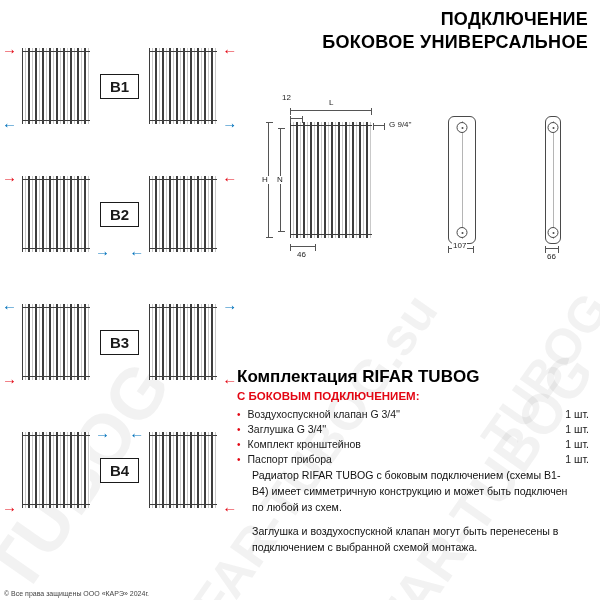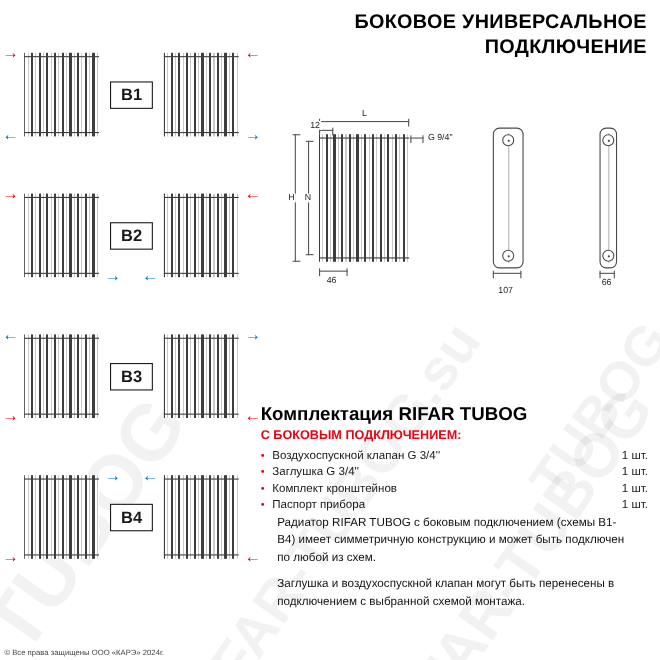--- a/index.html
+++ b/index.html
@@ -46,27 +46,27 @@
   .vdim::after{bottom:0;}
   .dim.l{left:38px;top:18px;width:82px;}
   .dim.d12{left:38px;top:26px;width:13px;}
   .dim.d46{left:38px;top:154px;width:26px;}
   .dim.gl{left:121px;top:33px;width:12px;}
   .vdim.h{left:16px;top:30px;height:116px;}
   .vdim.n{left:28px;top:36px;height:104px;}
   .dim.d107{left:196px;top:156px;width:26px;}
   .dim.d66{left:293px;top:156px;width:14px;}
   .dlabel{position:absolute;font-size:8px;color:#222;background:#fff;padding:0 1px;line-height:1;}
-  .lbl-12{left:29px;top:18px;}
+  .lbl-12{left:29px;top:2px;}
   .lbl-L{left:76px;top:7px;}
   .lbl-G{left:136px;top:29px;}
   .lbl-H{left:9px;top:84px;}
   .lbl-N{left:24px;top:84px;}
   .lbl-46{left:44px;top:159px;}
-  .lbl-107{left:200px;top:168px;}
+  .lbl-107{left:200px;top:150px;}
   .lbl-66{left:294px;top:161px;}
   .sv{position:absolute;top:24px;border:1.2px solid #4a4a4a;border-radius:6px;background:#fff;}
   .sv::before{content:"";position:absolute;left:50%;top:4px;bottom:4px;border-left:1px solid #b5b5b5;}
   .sv1{left:196px;width:26px;height:126px;}
   .sv2{left:293px;width:14px;height:126px;}
   .port{position:absolute;left:50%;transform:translateX(-50%);width:9px;height:9px;border:1.2px solid #4a4a4a;border-radius:50%;background:#fff;}
   .port::after{content:"";position:absolute;left:50%;top:50%;width:2px;height:2px;margin:-1px 0 0 -1px;background:#4a4a4a;border-radius:50%;}
   .port.t{top:5px;}
   .port.b{bottom:5px;}
   .tech-caption{position:absolute;left:3px;top:186px;font-size:8px;color:#222;white-space:nowrap;}
@@ -92,22 +92,22 @@
 <div class="watermark">
   <span class="w1">TUBOG</span>
   <span class="w2">RIFAR-TUBOG.su</span>
   <span class="w3">RIFAR-TUBOG</span>
   <span class="w4">TUBOG.su</span>
 </div>
 
 <div class="content">
 
   <div class="page-title">
+    <div>ПОДКЛЮЧЕНИЕ</div>
     <div>БОКОВОЕ УНИВЕРСАЛЬНОЕ</div>
-    <div>ПОДКЛЮЧЕНИЕ</div>
   </div>
 
   <div class="schemes">
       <div class="scheme-row" style="top: 46px;">
         <div class="radiator rad-body">
           <span class="arrow supply top left">→</span>
           <span class="arrow return bottom left">←</span>
         </div>
         <div class="scheme-label">В1</div>
         <div class="radiator rad-body">

